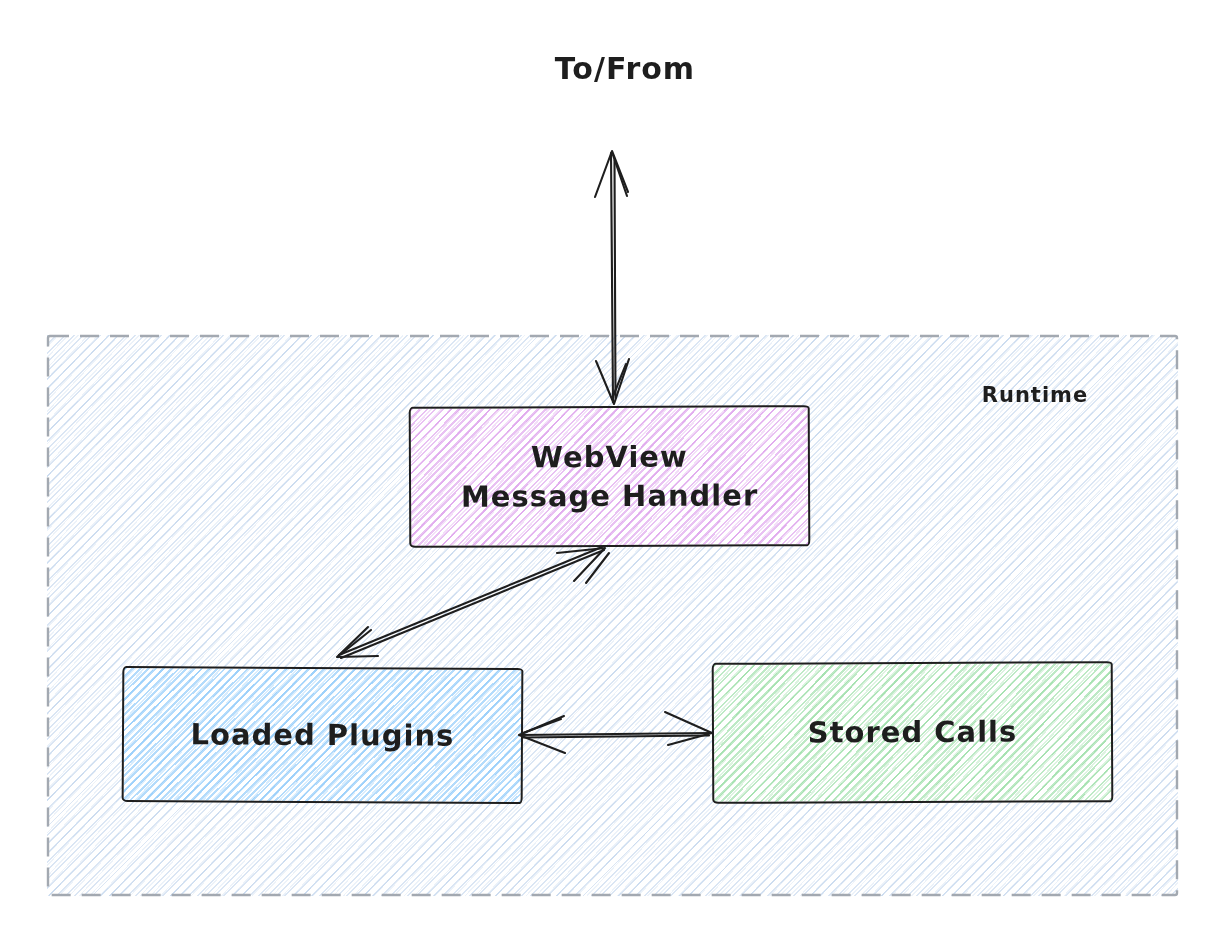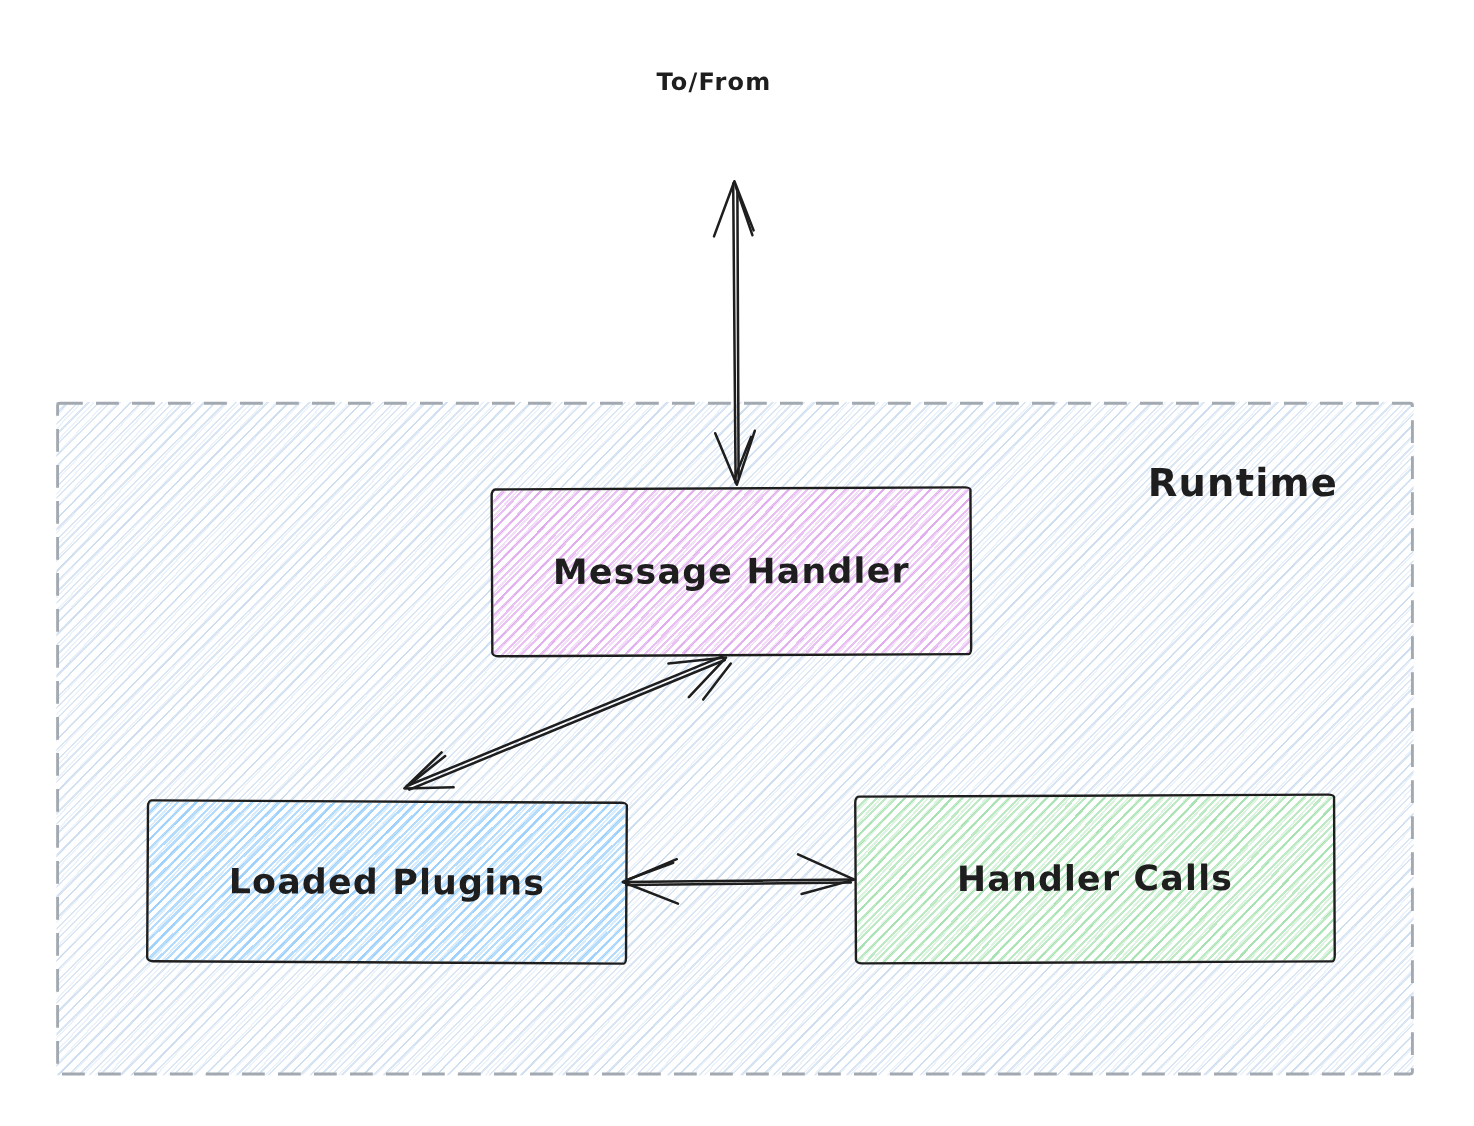--- a/index.html
+++ b/index.html
@@ -25,22 +25,22 @@
         transparent 1.4px, transparent 6.2px),
       repeating-linear-gradient(133.2deg,
         rgba(150,185,225,0.18) 0px, rgba(150,185,225,0.18) 1.2px,
         transparent 1.2px, transparent 7.4px);
   }
 
   .runtime-label {
     position: absolute;
     left: 955px; top: 383px;
     width: 160px;
-    text-align: right;
-    font-size: 32px;
+    text-align: center;
+    font-size: 21px;
     font-weight: 600;
     letter-spacing: 1px;
     white-space: nowrap;
   }
 
   
   .node {
     position: absolute;
     box-sizing: border-box;
     border: 2.5px solid #1e1e1e;
@@ -92,24 +92,24 @@
         rgba(64,192,87,0.34) 0px, rgba(64,192,87,0.34) 1.8px,
         transparent 1.8px, transparent 5.6px),
       repeating-linear-gradient(133deg,
         rgba(64,192,87,0.18) 0px, rgba(64,192,87,0.18) 1.6px,
         transparent 1.6px, transparent 7.2px);
   }
 
   
   .ext-label {
     position: absolute;
-    left: 460px; top: 48px;
+    left: 490px; top: 48px;
     width: 270px;
     text-align: center;
-    font-size: 20px;
+    font-size: 30px;
     font-weight: 600;
     letter-spacing: 1px;
     line-height: 41px;
   }
   .ext-label span { display: block; }
 
   
   svg.overlay {
     position: absolute;
     left: 0; top: 0;
@@ -131,29 +131,30 @@
   }
 </style>
 </head>
 <body>
 
 <div class="canvas">
 
   <div class="runtime-container"></div>
 
   <div class="node node-handler">
+    <span>WebView</span>
     <span>Message Handler</span>
   </div>
 
   <div class="node node-plugins">
     <span>Loaded Plugins</span>
   </div>
 
   <div class="node node-calls">
-    <span>Handler Calls</span>
+    <span>Stored Calls</span>
   </div>
 
   <div class="ext-label">
     <span>To/From</span>
   </div>
 
   <div class="runtime-label">Runtime</div>
 
   <svg class="overlay" viewBox="0 0 1228 938" xmlns="http://www.w3.org/2000/svg">
 

